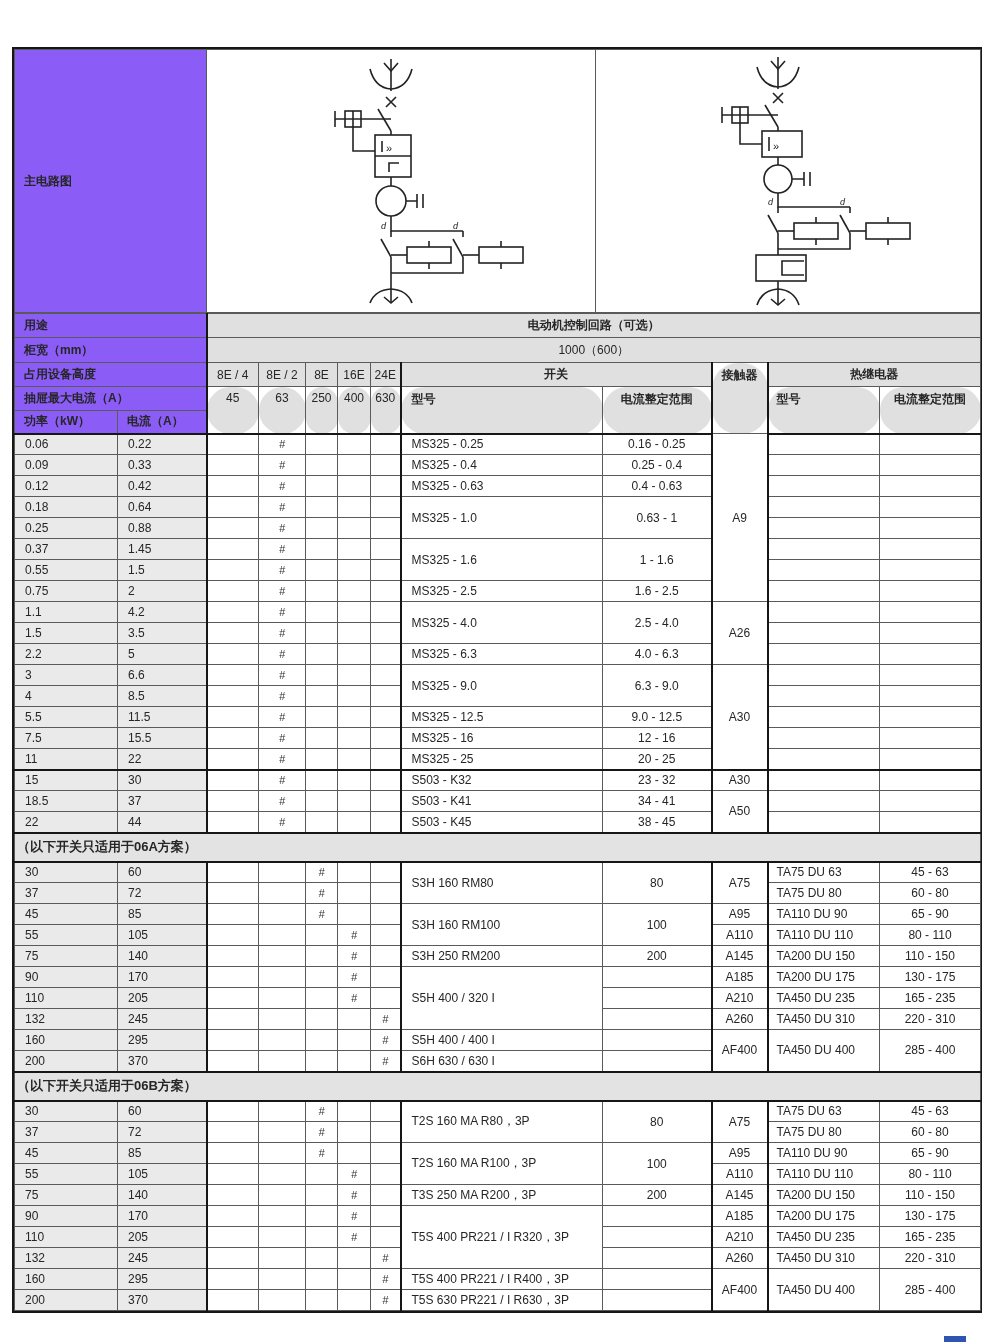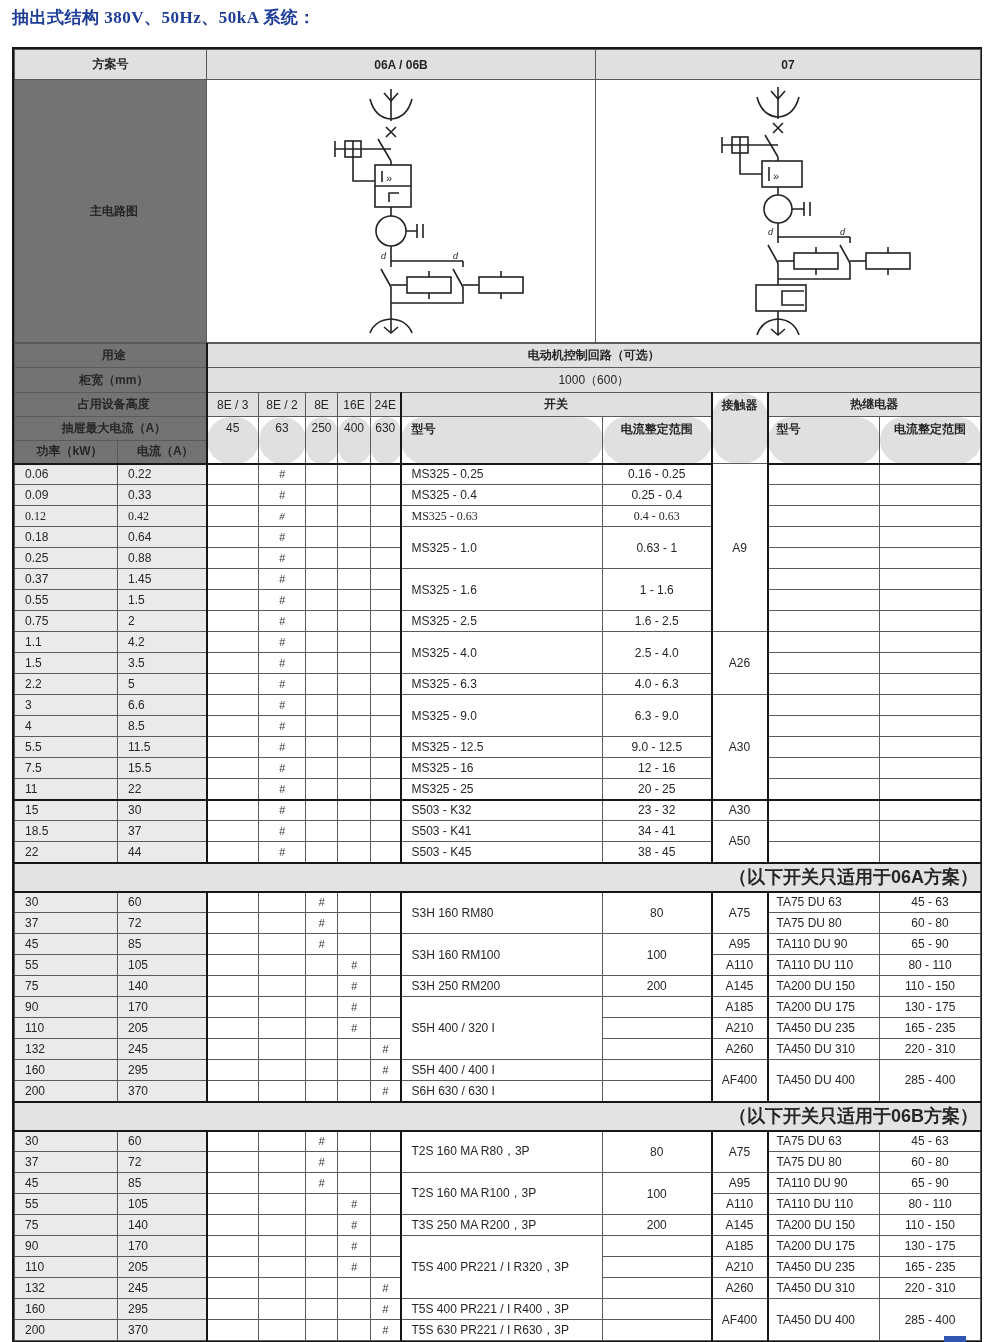--- a/index.html
+++ b/index.html
@@ -7,59 +7,53 @@
         font-family:"Liberation Sans","DejaVu Sans",sans-serif;color:#262626;overflow:hidden;}
   .title{position:absolute;left:12px;top:6px;font-size:17px;font-weight:bold;
          color:#1c3c96;letter-spacing:.5px;font-family:"Liberation Serif","DejaVu Serif",serif;}
   .tblwrap{position:absolute;left:12px;top:47px;width:966px;border:2px solid #161616;background:#fff;}
   table{border-collapse:collapse;table-layout:fixed;width:966px;}
   td{border:1px solid #5a5a5a;font-size:12px;padding:0 2px;overflow:hidden;
      white-space:nowrap;vertical-align:middle;}
   .hd{background:#e0e0e0;}
   .b{font-weight:bold;}
   .c{text-align:center;}
-  .hl{background:#737373;font-weight:bold;text-align:center;padding-left:9px;}
+  .hl{background:#8b5cf6;font-weight:bold;text-align:left;padding-left:9px;}
   .vt{vertical-align:top;padding-top:4px;border-radius:26px;}
   .bl2{border-left:2px solid #161616;}
   .bb2{border-bottom:2px solid #161616;}
   .diag{background:#ffffff;text-align:center;vertical-align:middle;}
   .g{background:#eaeaea;}
   .l{text-align:left;padding-left:10px;}
   .mk{text-align:center;font-style:italic;font-size:11px;color:#333;}
   .sw{text-align:left;padding-left:10px;}
   .rgc{text-align:center;}
   .ctc{text-align:center;border-radius:25px;}
   .tmc{text-align:left;padding-left:8px;}
   .trc{text-align:center;margin-top:20px;}
-  .sep{background:#e3e3e3;font-weight:bold;text-align:right;font-size:18px;
+  .sep{background:#e3e3e3;font-weight:bold;text-align:left;font-size:13px;
        border-top:2px solid #161616;border-bottom:2px solid #161616;}
   tr.tk td{border-top:2px solid #161616;}
   svg{display:block;margin:0 auto;}
   .corner{position:absolute;left:944px;top:1336px;width:22px;height:6px;background:#2f55b0;}
 </style>
 </head>
 <body>
 
 <div class="page">
-  <div class="title">抽出式结构 380V、50Hz、50kA 系统：</div>
 
   <div class="tblwrap">
 
     <table>
       <colgroup>
           <col style="width:192px">
           <col style="width:389px">
           <col style="width:385px">
         </colgroup>
       <tbody>
-          <tr style="height:30px">
-        <td class="hd b c">方案号</td>
-        <td class="hd b c">06A / 06B</td>
-        <td class="hd b c">07</td>
-      </tr>
       <tr style="height:263px">
         <td class="hl">主电路图</td>
         <td class="diag">
           <svg width="260" height="248" viewBox="0 0 260 248" fill="none" stroke="#222" stroke-width="1.6">
             <path d="M120 2 V34"></path>
                 <path d="M113 6 L120 14 L127 6"></path>
             <path d="M99 12 Q104 31 120 32"></path>
                 <path d="M141 12 Q136 31 120 32"></path>
             <path d="M115 40 L125 50 M125 40 L115 50"></path>
             <path d="M120 74 L107 52"></path>
@@ -165,21 +159,21 @@
         <tr style="height:24px">
           <td class="hl" colspan="2">用途</td>
           <td class="hd b c bl2" colspan="10">电动机控制回路（可选）</td>
         </tr>
         <tr style="height:25px">
           <td class="hl" colspan="2">柜宽（mm）</td>
           <td class="hd c bl2" colspan="10">1000（600）</td>
         </tr>
         <tr style="height:24px">
           <td class="hl" colspan="2">占用设备高度</td>
-          <td class="hd c bl2">8E / 3</td>
+          <td class="hd c bl2">8E / 4</td>
           <td class="hd c">8E / 2</td>
           <td class="hd c">8E</td>
           <td class="hd c">16E</td>
           <td class="hd c">24E</td>
           <td class="hd b c bl2" colspan="2">开关</td>
           <td class="hd b c bl2 vt" rowspan="3">接触器</td>
           <td class="hd b c bl2" colspan="2">热继电器</td>
         </tr>
         <tr style="height:24px">
           <td class="hl" colspan="2">抽屉最大电流（A）</td>
@@ -219,21 +213,21 @@
             <td class="mk bl2"></td>
             <td class="mk">#</td>
             <td class="mk"></td>
             <td class="mk"></td>
             <td class="mk"></td>
             <td class="sw bl2">MS325 - 0.4</td>
             <td class="rgc">0.25 - 0.4</td>
             <td class="tmc bl2"></td>
             <td class="trc"></td>
           </tr>
-          <tr style="height: 21px; font-family: Liberation Serif, serif;">
+          <tr style="height: 21px;">
             <td class="g l">0.12</td>
             <td class="g l">0.42</td>
             <td class="mk bl2"></td>
             <td class="mk">#</td>
             <td class="mk"></td>
             <td class="mk"></td>
             <td class="mk"></td>
             <td class="sw bl2">MS325 - 0.63</td>
             <td class="rgc">0.4 - 0.63</td>
             <td class="tmc bl2"></td>

